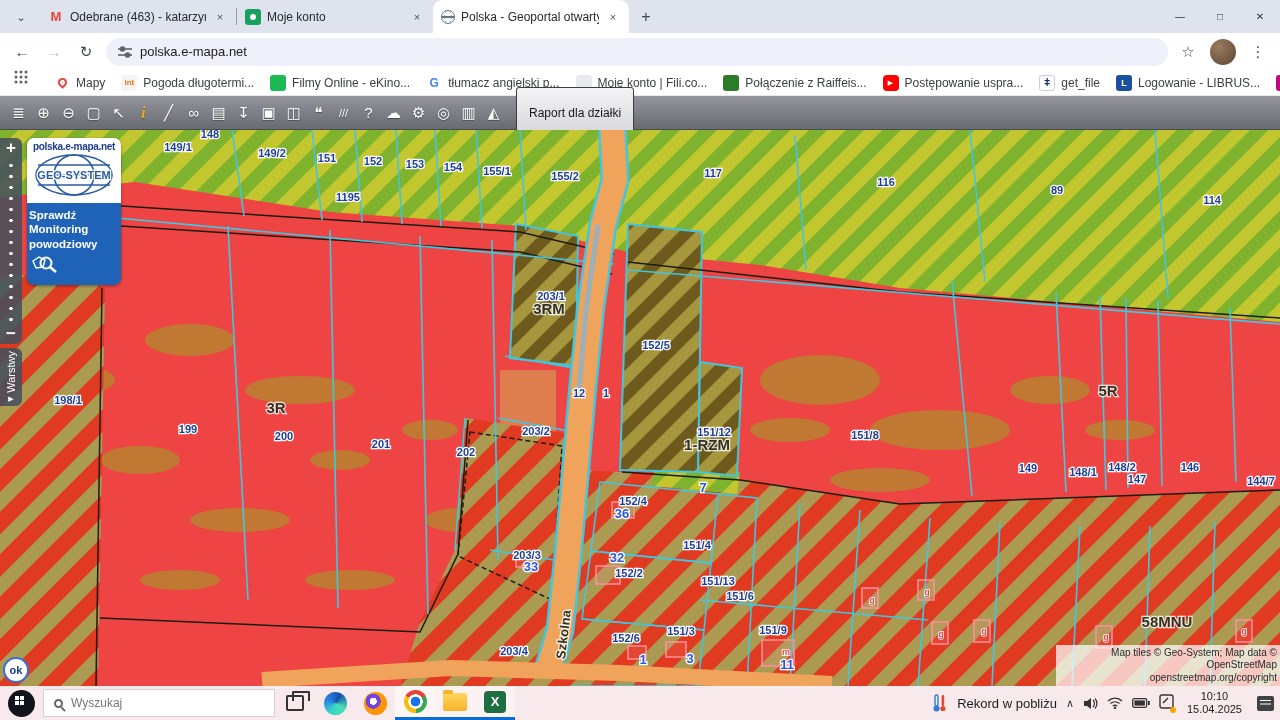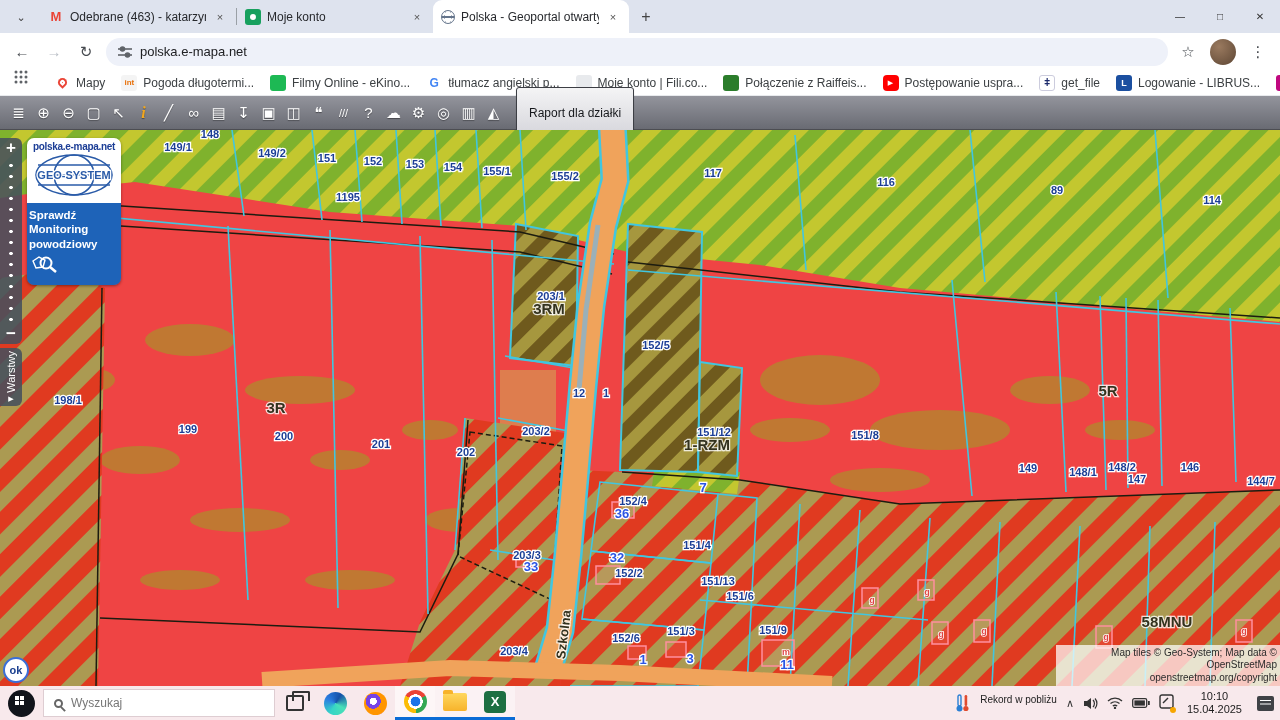--- a/index.html
+++ b/index.html
@@ -104,21 +104,21 @@
   .appico{width:23px;height:23px;border-radius:50%}
   .ico-task-view{width:18px;height:16px;border:2px solid #333;border-radius:2px;background:transparent;position:relative}
   .ico-task-view::after{content:'';position:absolute;left:4px;top:-6px;width:14px;height:8px;border:2px solid #333;border-bottom:none;border-radius:2px 2px 0 0}
   .ico-edge{background:conic-gradient(from 210deg,#35d4c7,#2b7de1,#1651a8,#49e0b7,#35d4c7)}
   .ico-firefox{background:radial-gradient(circle at 40% 40%,#fff 0 18%,#7542e5 19% 38%,#ff9500 39% 75%,#e6551f 76%)}
   .ico-chrome{background:radial-gradient(circle,#1a73e8 0 30%,#fff 31% 44%,transparent 45%),conic-gradient(from -60deg,#ea4335 0 120deg,#34a853 0 240deg,#fbbc05 0 360deg)}
   .ico-explorer{width:24px;height:18px;border-radius:2px;background:linear-gradient(#ffd75e,#f7b32b);position:relative}
   .ico-explorer::before{content:'';position:absolute;top:-3px;left:0;width:10px;height:4px;background:#f7b32b;border-radius:2px 2px 0 0}
   .ico-excel{width:22px;height:22px;border-radius:4px;background:#1d6f42;color:#fff;font-weight:bold;font-size:13px;display:flex;align-items:center;justify-content:center}
   #tray{margin-left:auto;display:flex;align-items:center;gap:9px;padding-right:6px}
-  #weather{display:flex;align-items:flex-start;gap:11px;font-size:10px;color:#1c1c1c}
+  #weather{display:flex;align-items:center;gap:11px;font-size:13px;color:#1c1c1c}
   .trayglyph{font-size:11px;color:#333}
   #clock{text-align:center;font-size:11px;line-height:1.2;color:#1c1c1c;margin-left:4px}
   #notif{width:17px;height:15px;background:#3f4246;border-radius:2px;position:relative;margin-left:6px}
   #notif::after{content:'';position:absolute;left:3px;top:4px;width:11px;height:1.5px;background:#fff;box-shadow:0 3.5px 0 #fff}
 </style>
 </head>
 <body>
 
 <div id="stage">
 

